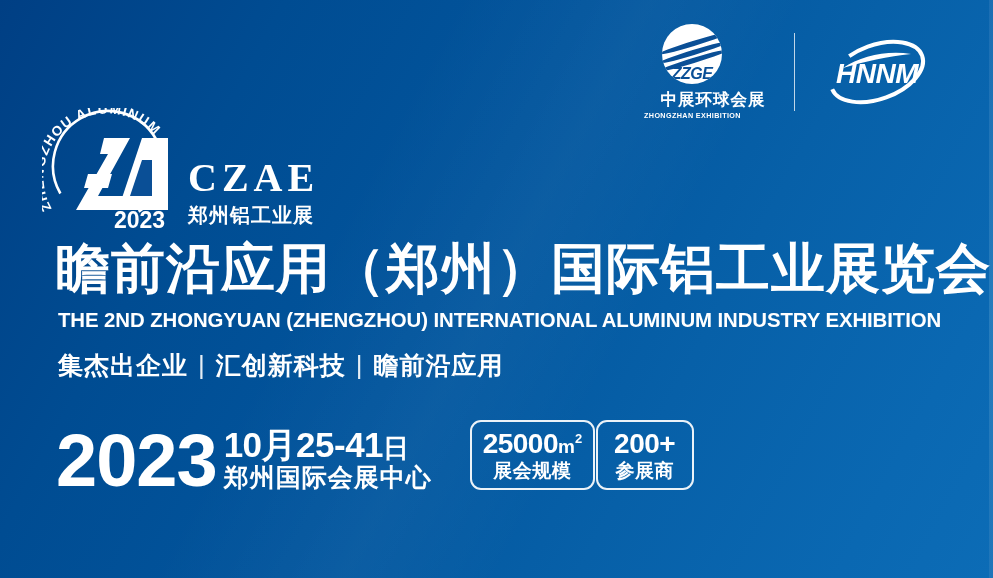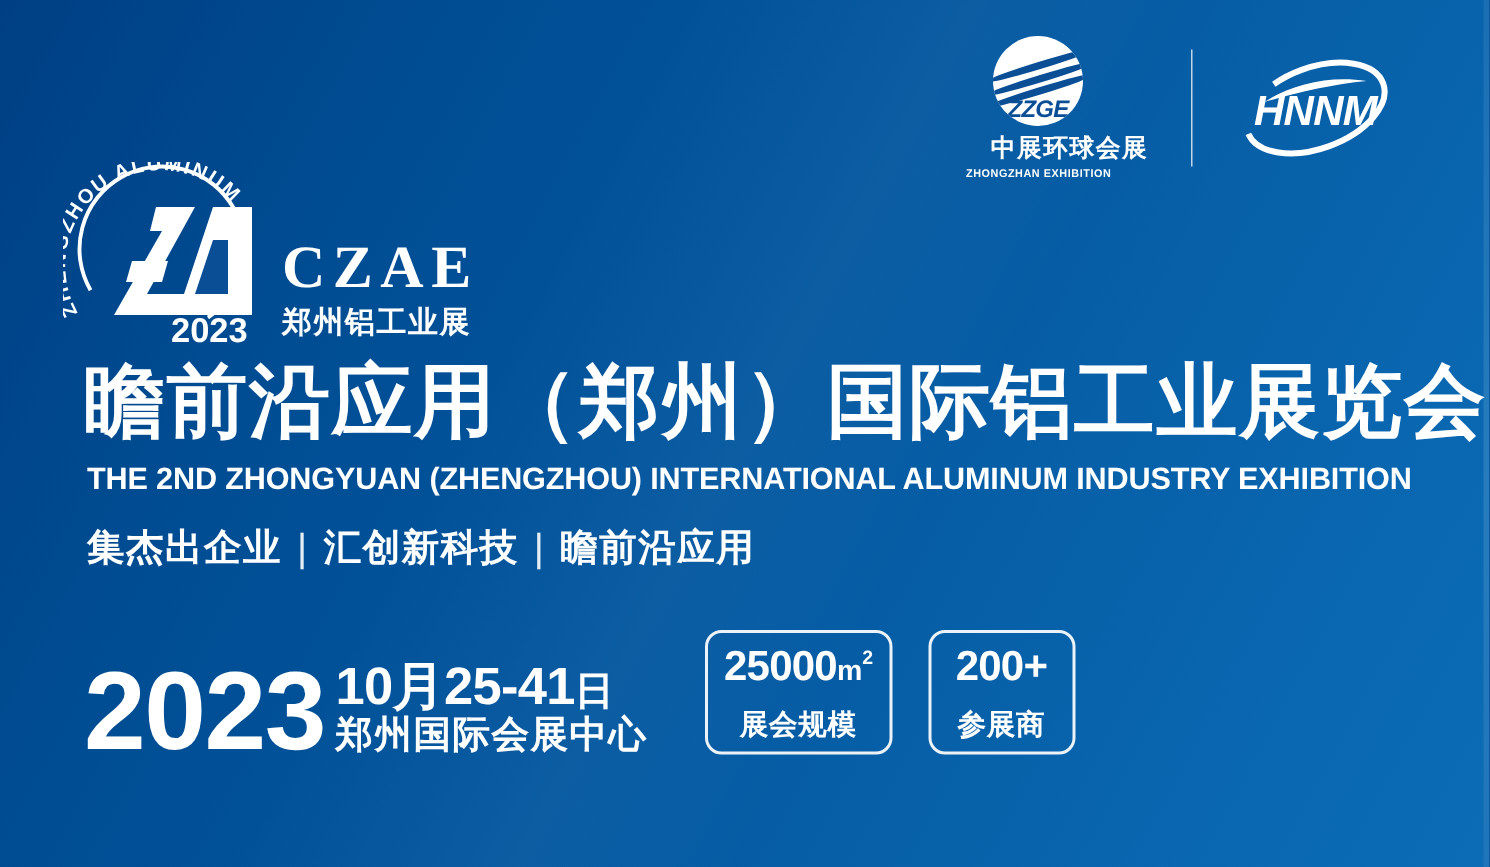--- a/index.html
+++ b/index.html
@@ -229,21 +229,21 @@
     letter-spacing: 1px;
     white-space: nowrap;
   }
 
   
   .stats {
     display: flex;
     align-items: center;
     margin-left: 38px;
     padding-bottom: 5px;
-    gap: 24px;
+    gap: 1px;
   }
   .stat-box {
     border: 2px solid rgba(255,255,255,0.92);
     border-radius: 11px;
     padding: 8px 11px 8px 11px;
     text-align: center;
     min-width: 72px;
   }
   .stat-top {
     color: #ffffff;
@@ -259,21 +259,21 @@
   }
   .stat-top .sup {
     font-size: 13px;
     vertical-align: super;
   }
   .stat-top .cn-small {
     font-size: 14px;
     margin-left: 3px;
   }
   .stat-bottom {
-    margin-top: 16px;
+    margin-top: 3px;
     color: #ffffff;
     font-size: 19px;
     font-weight: bold;
     line-height: 1;
     letter-spacing: 0.5px;
     white-space: nowrap;
   }
 </style>
 </head>
 <body>

